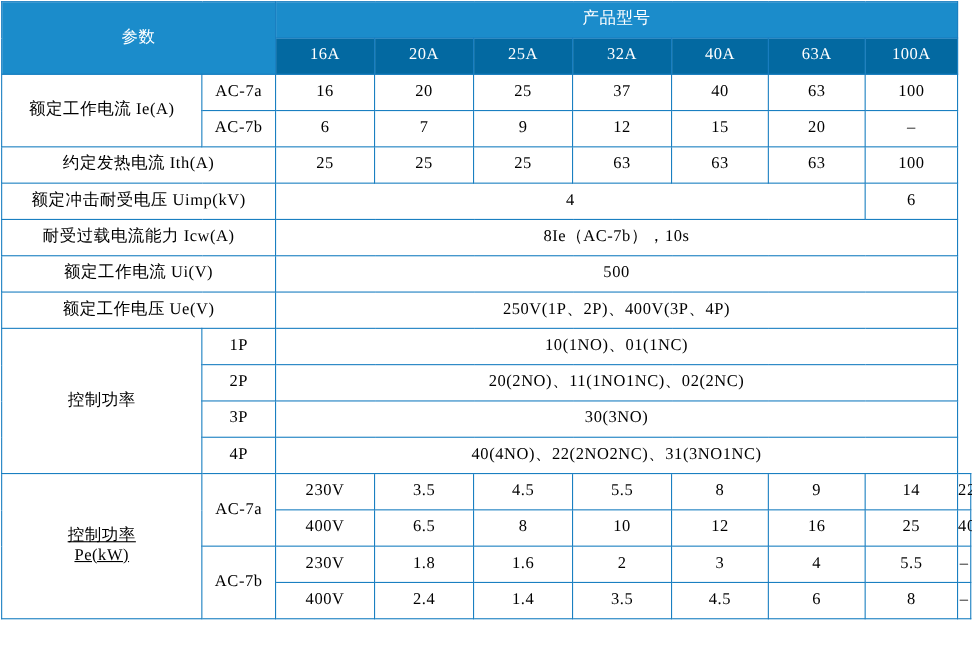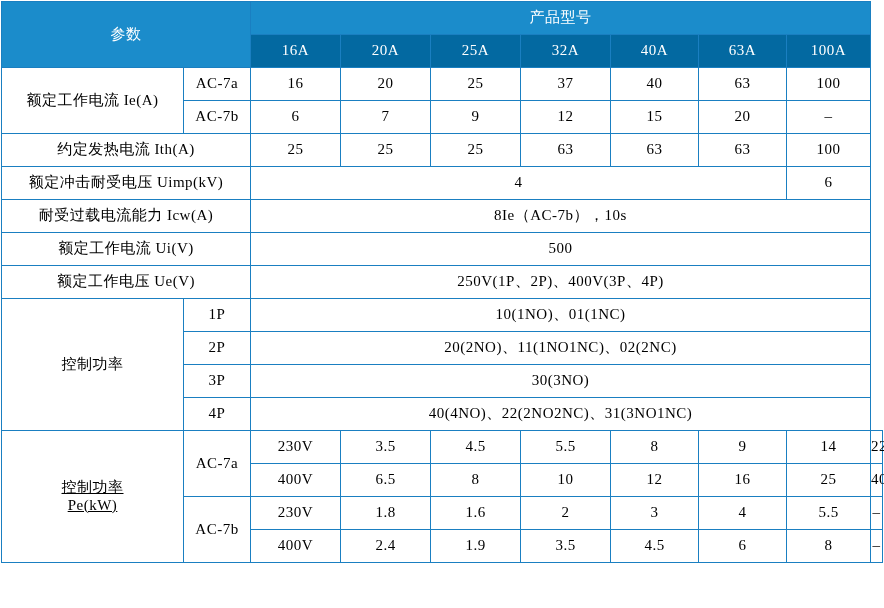--- a/index.html
+++ b/index.html
@@ -215,21 +215,21 @@
       <td class="num">1.6</td>
       <td class="num">2</td>
       <td class="num">3</td>
       <td class="num">4</td>
       <td class="num">5.5</td>
       <td class="num">–</td>
     </tr>
     <tr>
       <td class="rowlabel-c">400V</td>
       <td class="num">2.4</td>
-      <td class="num">1.9</td>
+      <td class="num">1.4</td>
       <td class="num">3.5</td>
       <td class="num">4.5</td>
       <td class="num">6</td>
       <td class="num">8</td>
       <td class="num">–</td>
     </tr>
   </tbody>
 </table>
 
 </body></html>

